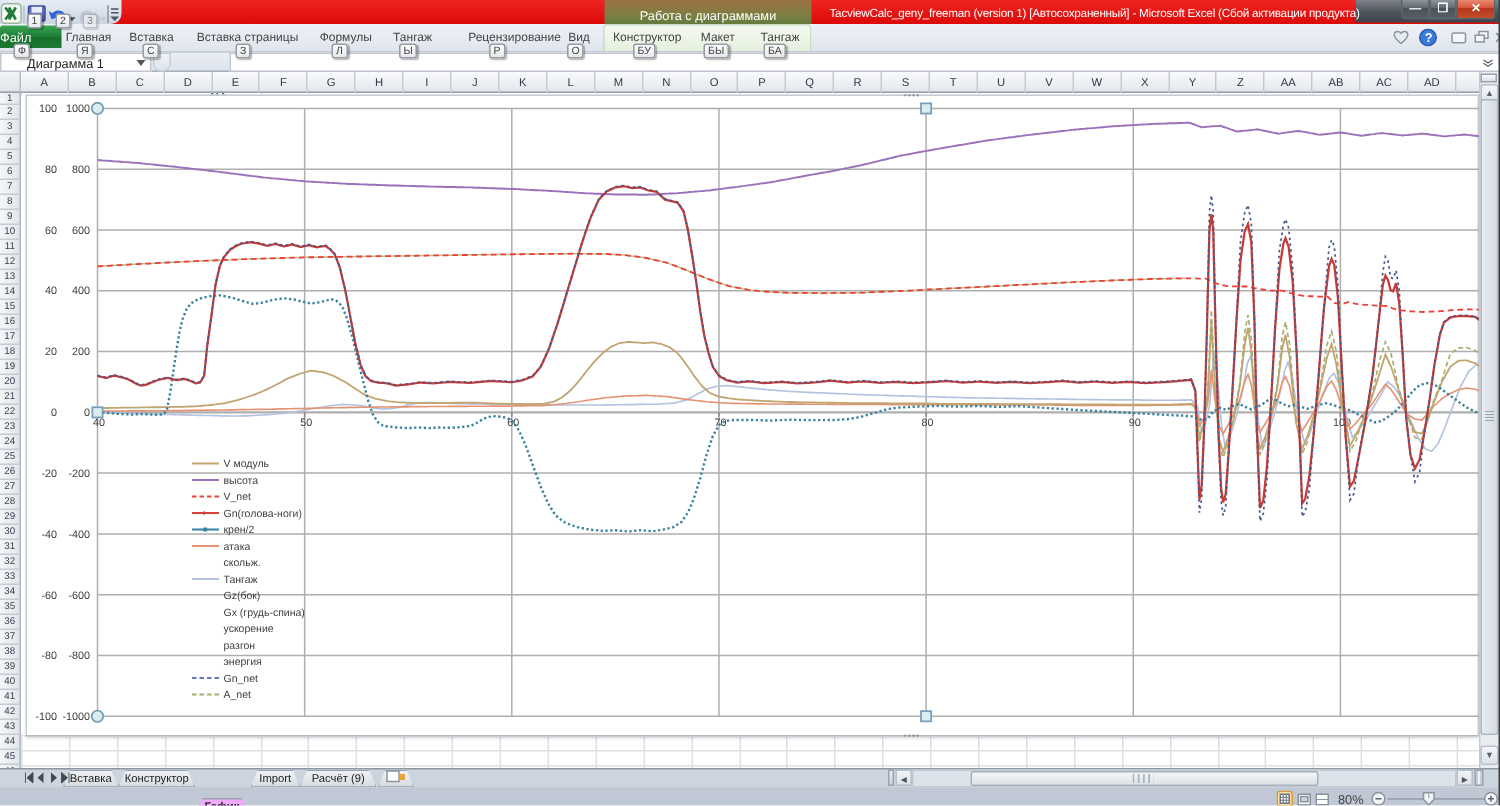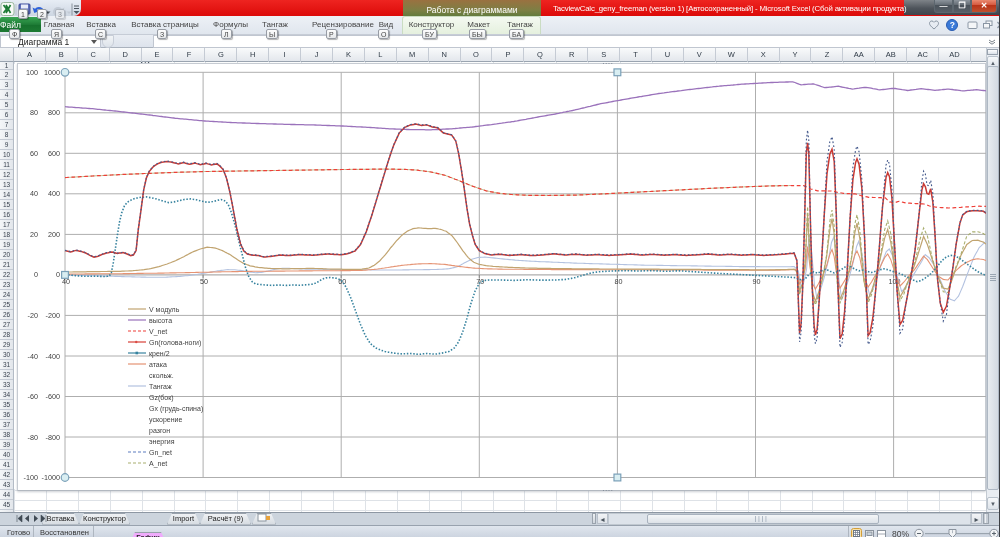--- a/index.html
+++ b/index.html
@@ -429,27 +429,20 @@
         <rect x="1" y="1" width="8" height="7" fill="#fff" stroke="#8a949e"></rect>
         <rect x="9" y="3" width="4" height="4" fill="#e8a33d"></rect>
       </svg></div>
   <div id="hsplit"></div>
     <div class="harr" style="left:597px">◂</div>
   <div id="hscroll"></div>
     <div id="hthumb"></div>
     <div id="hthumbgrip"></div>
   <div class="harr" style="left:971px">▸</div>
     <div id="hgrip"></div>
-  <div id="status">
-      <span style="position:absolute;left:7px;top:2px">Готово</span>
-      <span style="position:absolute;left:33px;top:0;width:1px;height:12px;background:#aeb6c0"></span>
-      <span style="position:absolute;left:40px;top:2px">Восстановлен</span>
-      <span style="position:absolute;left:93px;top:0;width:1px;height:12px;background:#aeb6c0"></span>
-      <span style="position:absolute;left:848px;top:0;width:1px;height:12px;background:#aeb6c0"></span>
-    </div>
   <div id="zoomctl">
     <svg width="148" height="11">
       <rect x="0.5" y="0.5" width="10" height="10" rx="2" fill="#fbe2a4" stroke="#d29e3a"></rect>
         <g stroke="#6b7684" fill="#fff">
           <rect x="2.5" y="2.5" width="6" height="6"></rect>
           <path d="M2.5 4.5h6M2.5 6.5h6M4.5 2.5v6M6.5 2.5v6" stroke-width=".7"></path>
         </g>
       <g stroke="#8a939e" fill="#fff">
           <rect x="14.5" y="2.5" width="8" height="7"></rect>
           <rect x="16" y="4" width="5" height="3.5" fill="#c9d2da"></rect>

